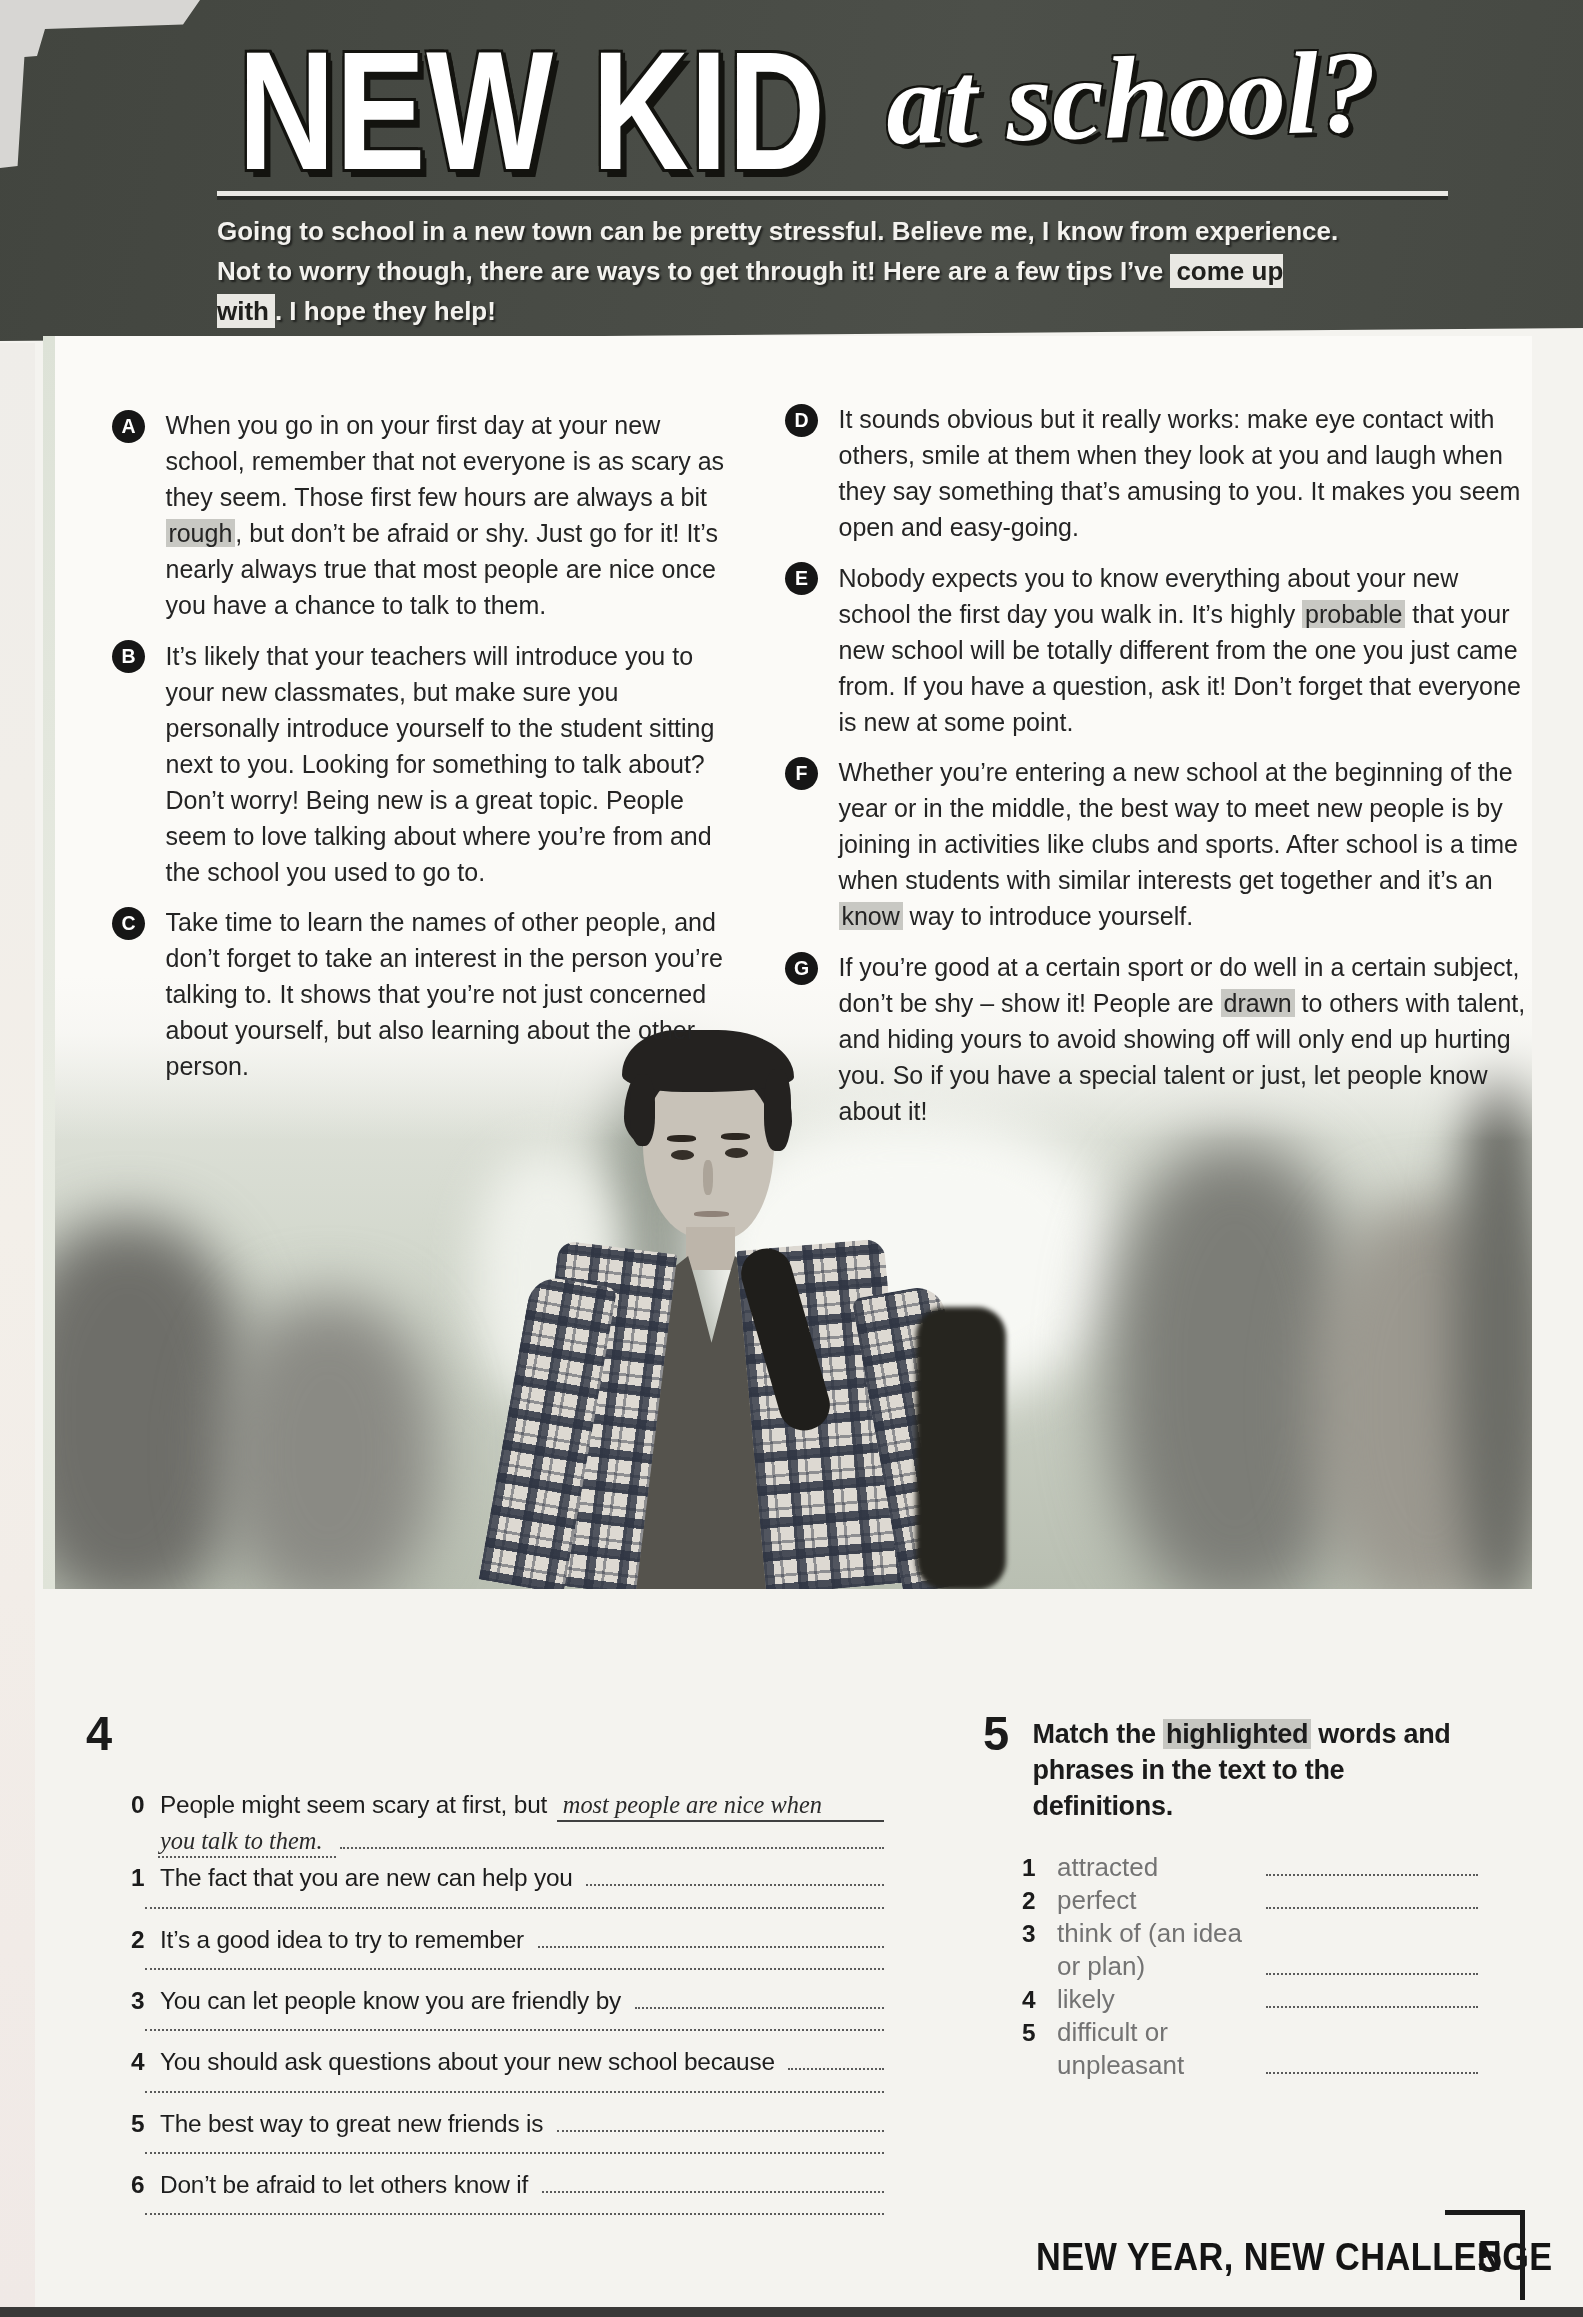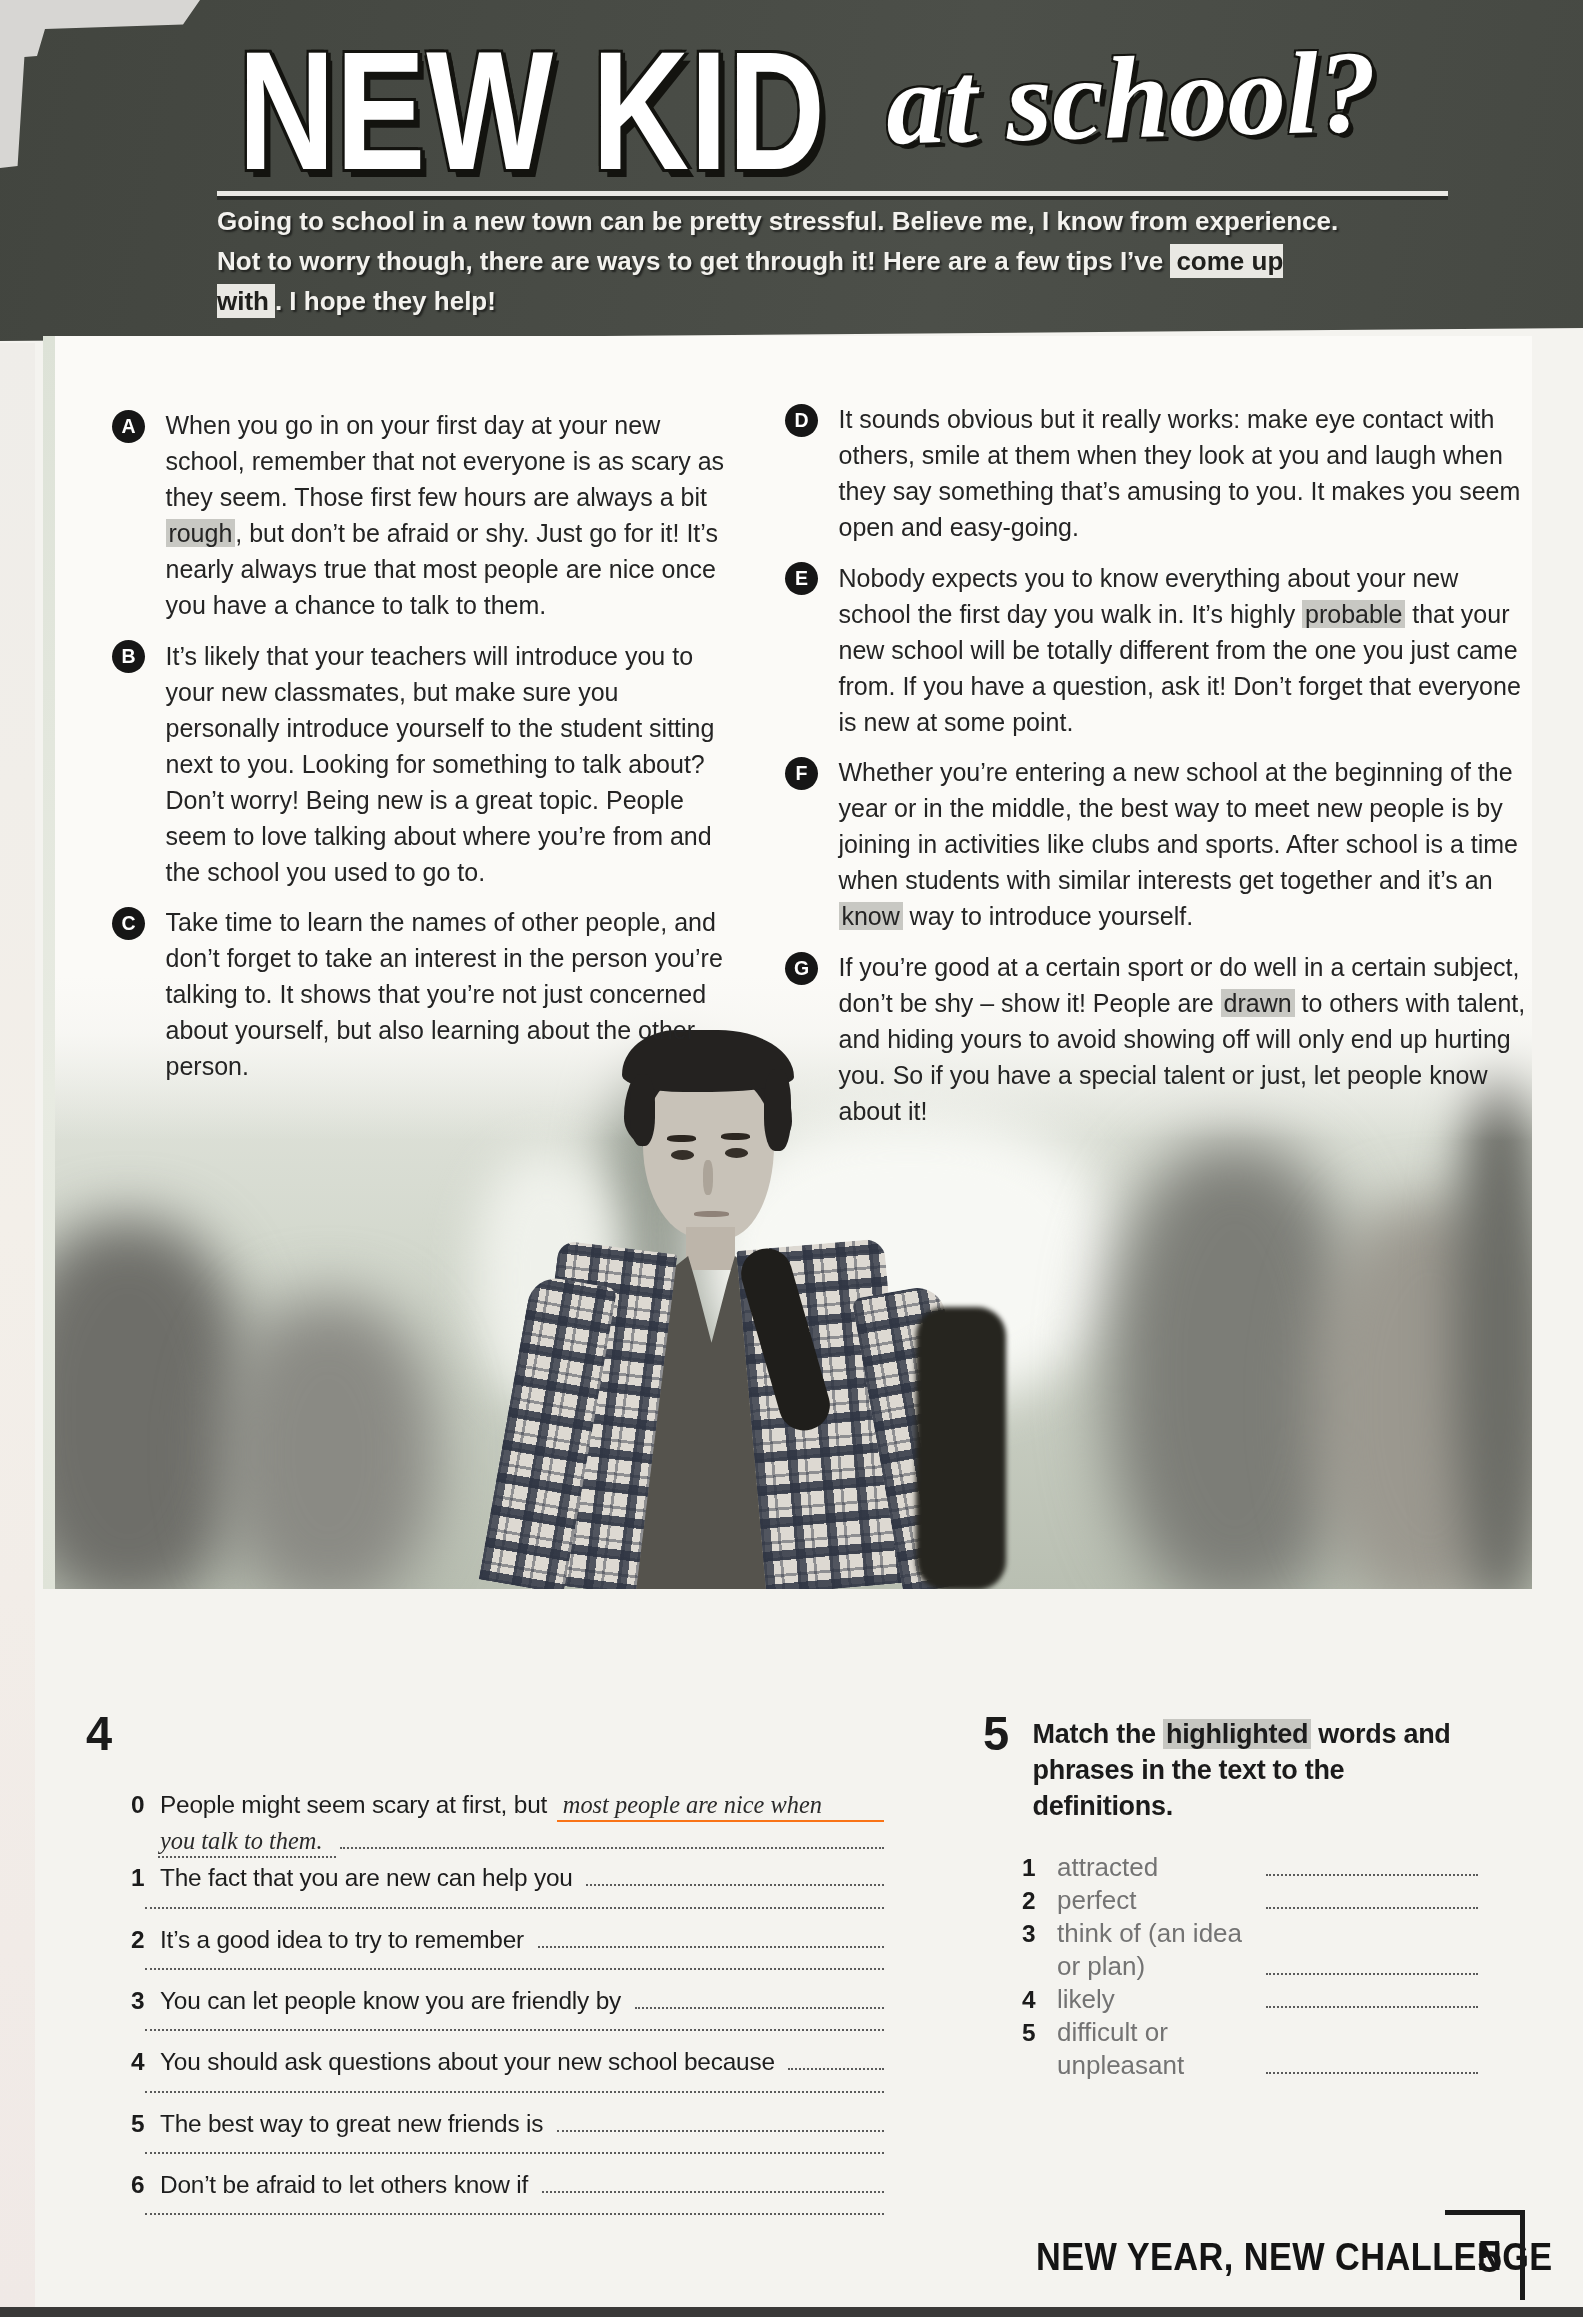--- a/index.html
+++ b/index.html
@@ -13,21 +13,21 @@
   .corner-fold{position:absolute;left:0;top:0;width:207px;height:172px;background:#d7d6d3;
       clip-path:polygon(0 0,200px 0,183px 24.4px,45px 29px,37px 56px,24.4px 57px,17.6px 166px,0 168px);}
   .title-main{position:absolute;left:238px;top:27px;font-size:168px;font-weight:bold;
       color:#ffffff;letter-spacing:1px;transform:scaleX(.80);transform-origin:left top;line-height:1;
       text-shadow:7.8px 7.8px 0 #13130f,-2.9px -2.9px 0 #13130f,2.9px -2.9px 0 #13130f,-2.9px 2.9px 0 #13130f,5.9px 0 0 #13130f;}
   .title-script{position:absolute;left:886px;top:39px;font-family:"Liberation Serif",serif;
       font-style:italic;font-weight:bold;font-size:117px;color:#ffffff;line-height:1;transform:rotate(-1.5deg);
       text-shadow:4.9px 4.9px 0 #13130f,-2px 2px 0 #13130f,2px -2px 0 #13130f,-2px -2px 0 #13130f;}
   .title-rule{position:absolute;left:217px;top:191px;width:1231px;height:4.9px;background:#e9e8e4;
       box-shadow:0 3.9px 0 rgba(0,0,0,.4);}
-  .intro{position:absolute;left:217px;top:201px;width:1136px;font-size:26px;font-weight:bold;
+  .intro{position:absolute;left:217px;top:211px;width:1136px;font-size:26px;font-weight:bold;
       color:#f3f2ee;line-height:40px;text-shadow:2px 2px 2px rgba(0,0,0,.55);}
   .intro .hl-box{background:#e9e8e3;color:#20201d;padding:2px 5.9px;text-shadow:none;}
 
   
   .article{position:absolute;left:55px;top:336px;width:1477px;height:1253px;background:#fbfaf7;}
   .article-edge{position:absolute;left:43px;top:336px;width:13.7px;height:1253px;
       background:linear-gradient(180deg,#dde2d7,#e8ebe2 60%,#dfe3d8);}
   .left-strip{position:absolute;left:0;top:343px;width:35px;height:1964px;
       background:linear-gradient(180deg,#efede9,#f3efe9 45%,#f0e9e6);}
   .col{position:absolute;z-index:3;}
@@ -95,21 +95,21 @@
   .ex-header{display:flex;align-items:flex-start;}
   .ex-num{font-size:47px;font-weight:bold;line-height:1;transform:scaleY(1.04);color:#1b1b1b;}
   .ex-head{font-size:27px;font-weight:bold;color:#1b1b1b;margin:6.8px 0 0 23.4px;line-height:36px;letter-spacing:-0.3px;}
   .ex-head .hl{background:#c6c6c1;}
   .ex4-items{margin-top:35px;padding-left:45px;}
   .q-row{display:flex;align-items:baseline;height:33px;}
   .q-row2{display:flex;align-items:baseline;height:31px;padding-left:27px;justify-content:center;}
   .q-num{flex:0 0 29px;font-weight:bold;font-size:24.4px;color:#1b1b1b;}
   .q-text{font-size:24.4px;color:#1d1d1d;white-space:nowrap;padding-right:9.8px;letter-spacing:-0.2px;}
   .q-ans{font-family:"Liberation Serif",serif;font-style:italic;font-size:24.4px;color:#2a2a2a;white-space:nowrap;}
-  .ans1{flex:1;border-bottom:2px solid #f97316;padding:0 3.9px 1px 5.9px;overflow:hidden;}
+  .ans1{flex:1;border-bottom:2px solid #404040;padding:0 3.9px 1px 5.9px;overflow:hidden;}
   .ans2{border-bottom:2.4px dotted #5a5a5a;padding:0 13.7px 1px 2px;}
   .dotfill{flex:1;border-bottom:2.4px dotted #5a5a5a;height:23.4px;margin-left:3.9px;}
   .blank-line{height:0;border-bottom:2.4px dotted #5a5a5a;margin:12.7px 0 13.7px 13.7px;}
   .ex5-items{margin-top:27px;padding-left:39px;}
   .ex5-row{display:flex;align-items:flex-end;}
   .t-num{flex:0 0 35px;font-weight:bold;font-size:24.4px;color:#1b1b1b;line-height:33px;align-self:flex-start;}
   .t-term{width:209px;font-size:26px;color:#737373;line-height:33px;align-self:flex-start;}
   .t-line{flex:1;border-bottom:2.4px dotted #5a5a5a;height:0;margin-bottom:7.8px;}
 
   

